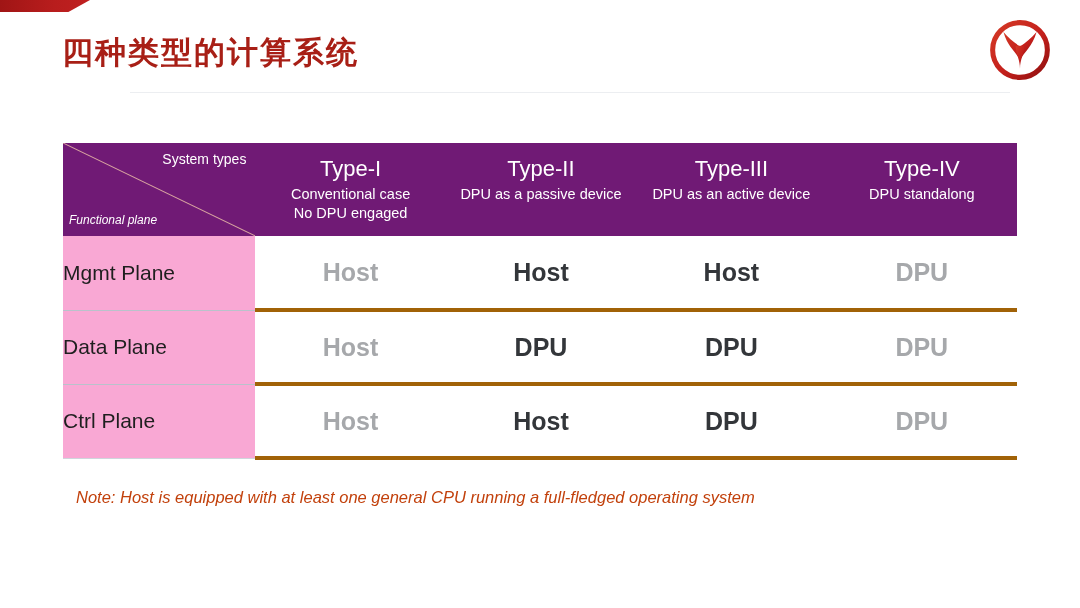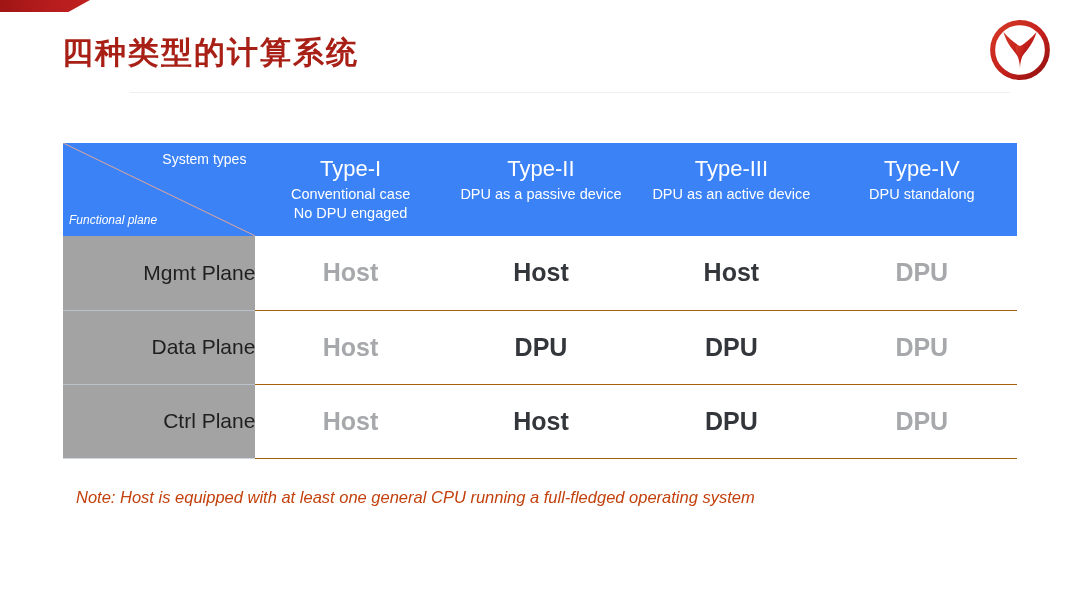--- a/index.html
+++ b/index.html
@@ -60,21 +60,21 @@
   .table {
     position: absolute;
     left: 63px;
     top: 143px;
     width: 954px;
     border-collapse: collapse;
     table-layout: fixed;
   }
 
   .thead-row th {
-    background: #3b82f6;
+    background: #701a75;
     color: #ffffff;
     font-weight: 400;
     padding: 0;
     vertical-align: middle;
     height: 93px;
     border: none;
   }
 
   .corner-cell {
     position: relative;
@@ -134,39 +134,39 @@
     font-weight: 400;
     line-height: 1.35;
     color: #ffffff;
     margin-top: 2px;
     padding: 0 6px;
   }
 
   tbody tr { height: 74px; }
 
   .row-label {
-    background: #a3a3a3;
+    background: #f9a8d4;
     color: #1f1f1f;
     font-size: 21px;
     font-weight: 400;
-    text-align: right;
+    text-align: left;
     vertical-align: middle;
     border-bottom: 1px solid #b9c2cb;
     padding: 0;
   }
   tbody tr:last-child .row-label {
     border-bottom: 1px solid #cfd5dc;
   }
 
   .cell {
     text-align: center;
     vertical-align: middle;
     font-size: 25px;
     font-weight: 700;
-    border-bottom: 1px solid #a16207;
+    border-bottom: 4px solid #a16207;
     padding: 0;
     background: #ffffff;
   }
   .cell.dim { color: #a6a8ab; }
   .cell.strong { color: #33363a; }
 
   
   .note {
     position: absolute;
     left: 76px;

